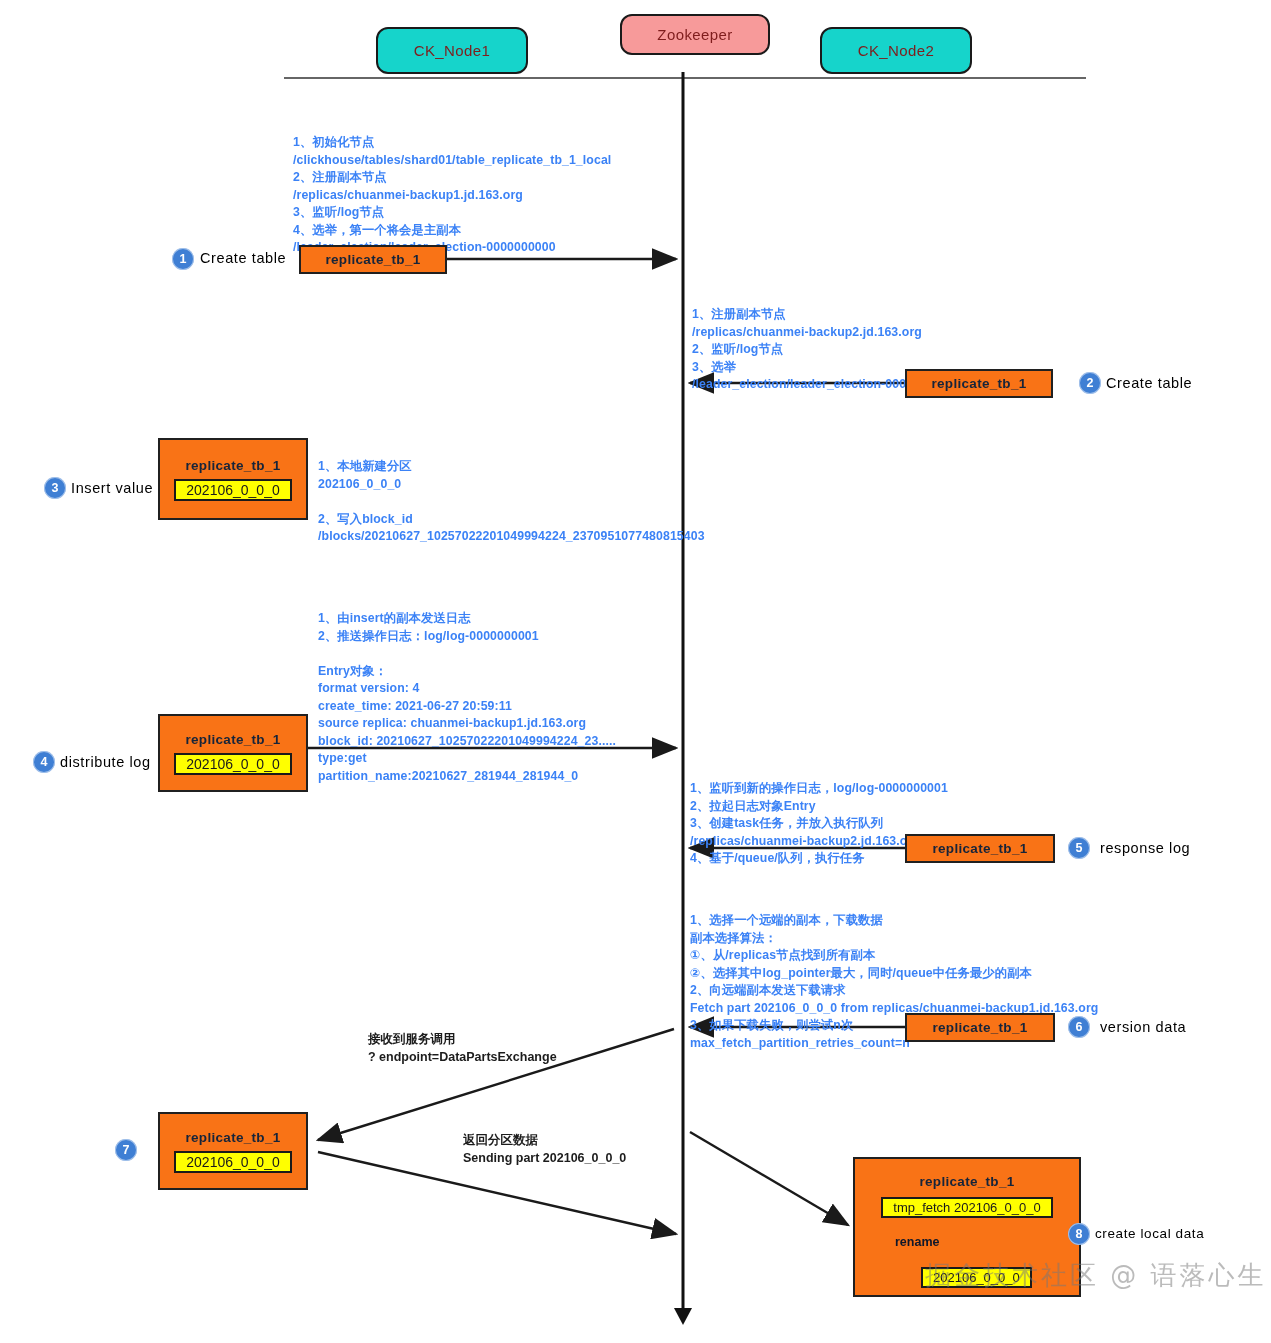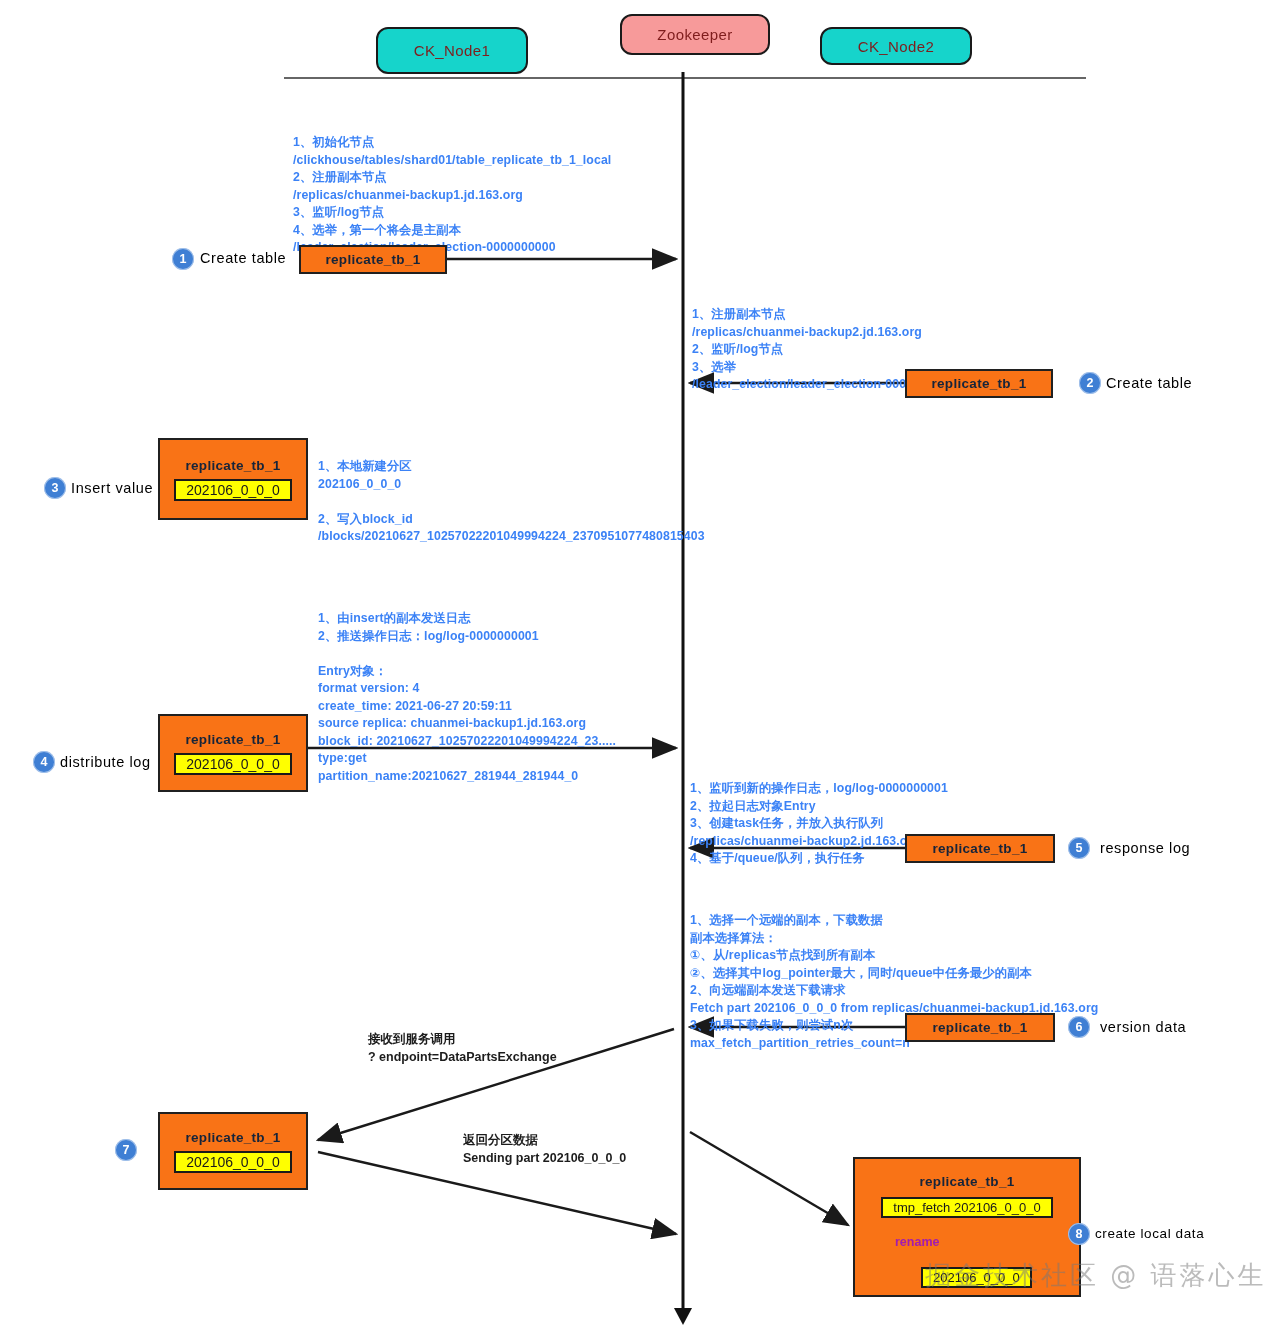--- a/index.html
+++ b/index.html
@@ -101,21 +101,21 @@
     font-size: 12.5px;
     line-height: 18px;
     color: #1c1c1c;
     font-weight: bold;
     white-space: pre-wrap;
   }
 
   .rename-label {
     position: absolute;
     font-size: 12.5px;
-    color: #a21caf;
+    color: #0f172a;
     font-weight: bold;
   }
 
   .watermark {
     position: absolute;
     font-size: 26px;
     color: rgba(120,120,120,0.50);
     letter-spacing: 3px;
     white-space: nowrap;
     font-family: "DejaVu Sans", sans-serif;
@@ -158,21 +158,21 @@
   </svg>
 
   <div class="node node-teal" style="left:376px; top:27px; width:152px; height:47px;">
     <span>CK_Node1</span>
   </div>
 
   <div class="node node-pink" style="left:620px; top:14px; width:150px; height:41px;">
     <span>Zookeeper</span>
   </div>
 
-  <div class="node node-teal" style="left:820px; top:27px; width:152px; height:38px;align-items:center;">
+  <div class="node node-teal" style="left:820px; top:27px; width:152px; height:47px;align-items:center;">
     <span>CK_Node2</span>
   </div>
 
   <div class="note" style="left:293px; top:109px; width:400px;">1、初始化节点
 /clickhouse/tables/shard01/table_replicate_tb_1_local
 2、注册副本节点
 /replicas/chuanmei-backup1.jd.163.org
 3、监听/log节点
 4、选举，第一个将会是主副本
 /leader_election/leader_election-0000000000</div>

